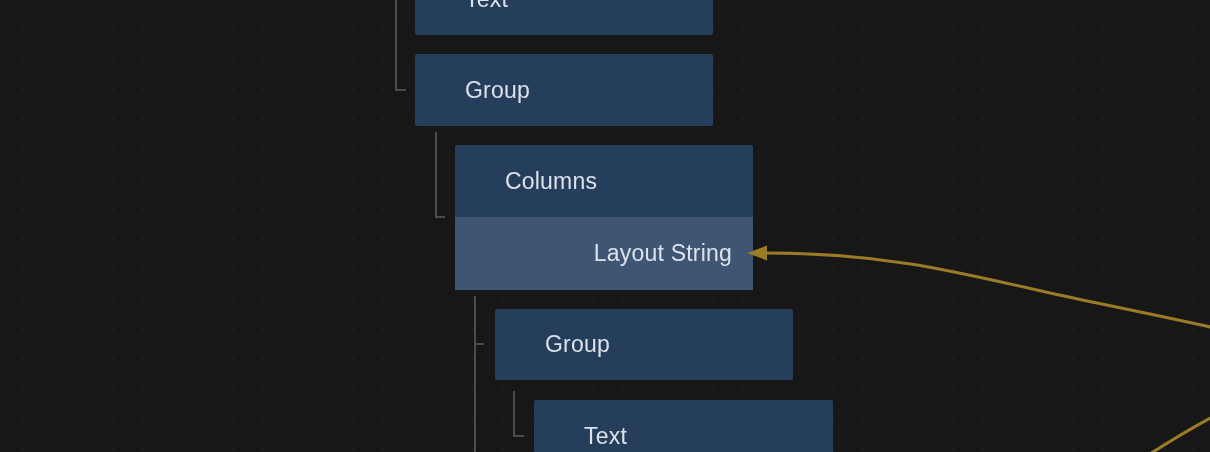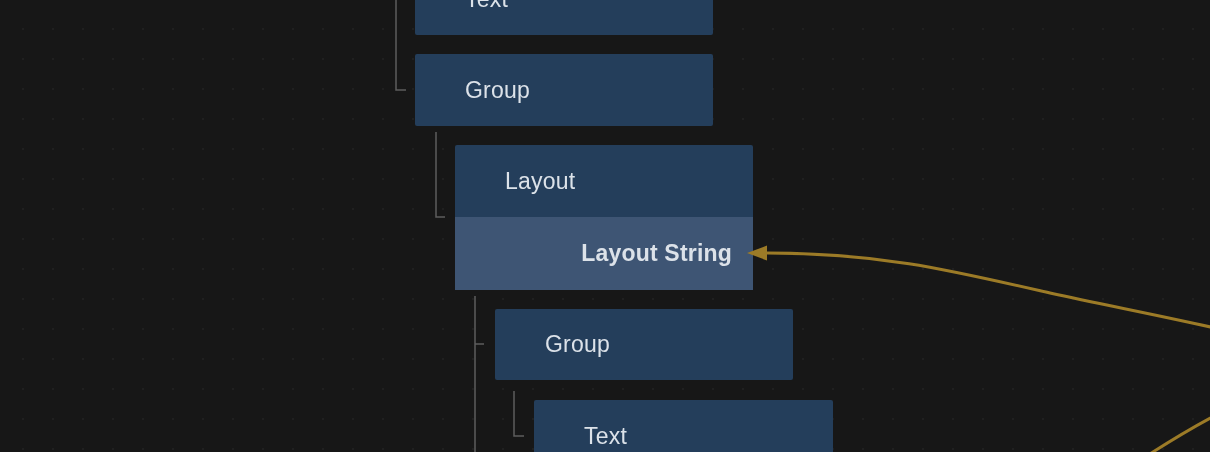--- a/index.html
+++ b/index.html
@@ -45,21 +45,21 @@
   .node-header { height: 72px; }
   .port-row {
     height: 73px;
     background: var(--port_row_fill, #3E5574);
     display: flex;
     align-items: center;
     justify-content: flex-end;
   }
   .port-label {
     font-size: 23px;
-    font-weight: 700;
+    font-weight: 400;
     letter-spacing: 0.2px;
     padding-right: 21px;
     color: var(--text, #DCE2E9);
     white-space: nowrap;
     margin-left: 32px;
   }
   svg.wires-layer {
     position: absolute;
     left: 0;
     top: 0;
@@ -91,21 +91,21 @@
   <div class="node node-a">
     <div class="node-label">Text</div>
   </div>
 
   <div class="node node-b">
     <div class="node-label">Group</div>
   </div>
 
   <div class="node node-c">
     <div class="node-header">
-      <div class="node-label">Layout</div>
+      <div class="node-label">Columns</div>
     </div>
     <div class="port-row">
       <div class="port-label">Layout String</div>
     </div>
   </div>
 
   <div class="node node-d">
     <div class="node-label">Group</div>
   </div>
 

